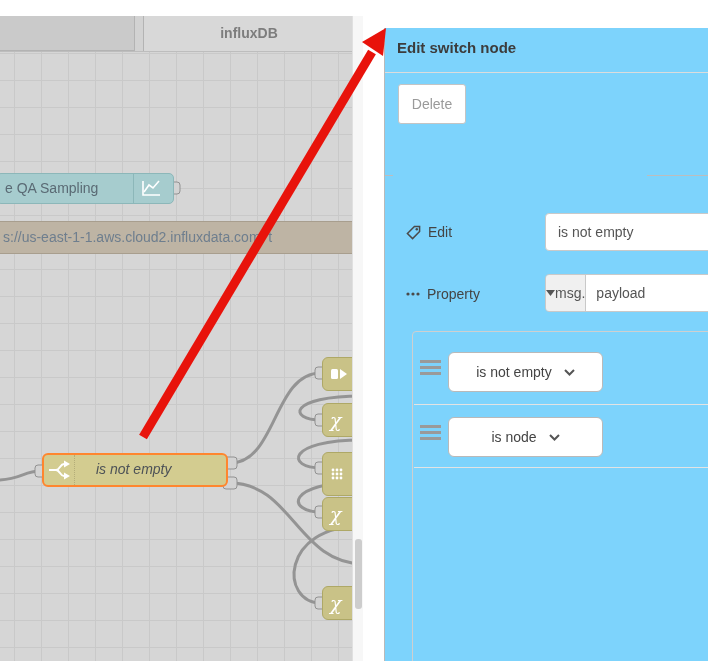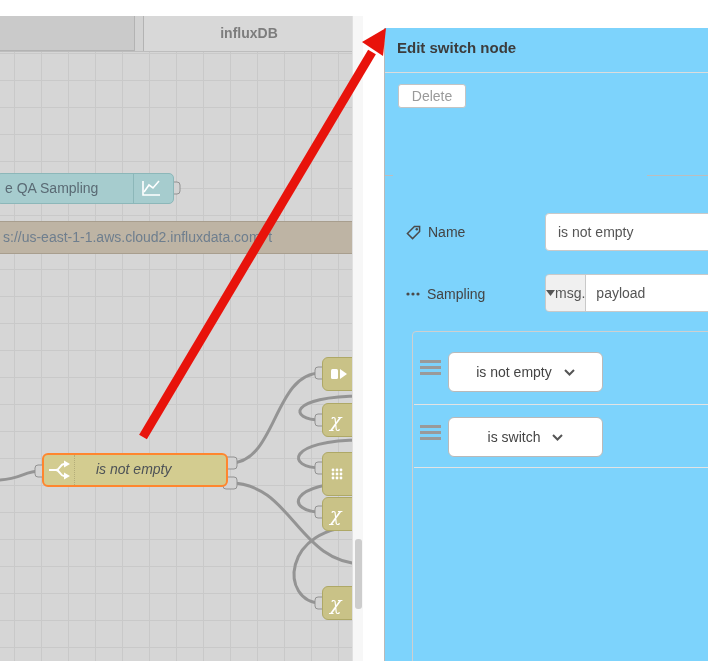--- a/index.html
+++ b/index.html
@@ -54,21 +54,21 @@
     background:#f7f7f7; border-left:1px solid #e0e0e0; z-index:4; }
   #scroll-thumb { position:absolute; left:2px; top:523px; width:7px; height:70px;
     background:#cdcdcd; border-radius:3px; }
 
   
   #panel { position:absolute; left:384px; top:0; width:345px; height:661px;
     background:#7dd3fc; border-left:1px solid #b9b9b9; z-index:5; overflow:hidden;margin-top:28px; }
   #panel-title { position:absolute; left:12px; top:11px; font-size:15px;
     font-weight:bold; color:#3c3c3c; }
   #panel-hr { position:absolute; left:0; top:44px; width:345px; height:1px; background:#dcdcdc; }
-  #delete-btn { position:absolute; left:13px; top:56px; width:68px; height:24px;
+  #delete-btn { position:absolute; left:13px; top:56px; width:68px; height:40px;
     background:#fff; border:1px solid #c4c4c4; border-radius:3px;
     color:#9a9a9a; font-size:14px; }
 
   #tab-properties { position:absolute; left:8px; top:112px; width:254px; height:36px;
     background:#fff; border:1px solid #bdbdbd; border-bottom:none;
     display:flex; align-items:center; gap:7px; padding-left:14px; }
   #tab-properties span { font-size:14px; font-weight:bold; color:#454545; }
   .tabline { position:absolute; top:147px; height:1px; background:#bdbdbd; }
   #tabline-l { left:0; width:8px; } #tabline-r { left:262px; width:83px; }
 
@@ -200,31 +200,31 @@
     <button id="delete-btn">Delete</button>
 
     <div class="tabline" id="tabline-l"></div>
     <div class="tabline" id="tabline-r"></div>
 
     <div class="form-label" style="top:196px">
       <svg width="15" height="15" viewBox="0 0 16 16">
         <path d="M1.5,9 L9,1.5 L14.5,1.5 L14.5,7 L7,14.5 Z" fill="none" stroke="#4a4a4a" stroke-width="1.6"></path>
         <circle cx="11.5" cy="4.5" r="1.3" fill="#4a4a4a"></circle>
       </svg>
-      <span>Name</span>
+      <span>Edit</span>
     </div>
     <input class="text-input" style="top: 185px;" value="is not empty">
 
     <div class="form-label" style="top:258px">
       <svg width="14" height="6" viewBox="0 0 14 6">
         <circle cx="2" cy="3" r="1.6" fill="#4a4a4a"></circle>
         <circle cx="7" cy="3" r="1.6" fill="#4a4a4a"></circle>
         <circle cx="12" cy="3" r="1.6" fill="#4a4a4a"></circle>
       </svg>
-      <span>Sampling</span>
+      <span>Property</span>
     </div>
     <div id="typed-input">
       <div id="typed-btn">
         <svg width="9" height="6" viewBox="0 0 9 6">
           <polygon points="0,0 9,0 4.5,6" fill="#555"></polygon>
         </svg>
         <span>msg.</span>
       </div>
       <input id="typed-val" value="payload" style="">
     </div>
@@ -245,21 +245,21 @@
       </div>
       <div class="rule-divider" style="top:72px"></div>
 
       <div class="rule-row" style="top:65px">
         <div class="drag-handle">
           <div></div>
             <div></div>
             <div></div>
         </div>
         <div class="rule-select">
-          <span>is switch</span>
+          <span>is node</span>
           <svg width="11" height="7" viewBox="0 0 11 7">
             <polyline points="1,1 5.5,5.5 10,1" fill="none" stroke="#555" stroke-width="2"></polyline>
           </svg>
         </div>
       </div>
       <div class="rule-divider" style="top:135px"></div>
     </div>
   </div>
 
   <svg id="arrow" width="708" height="661">

